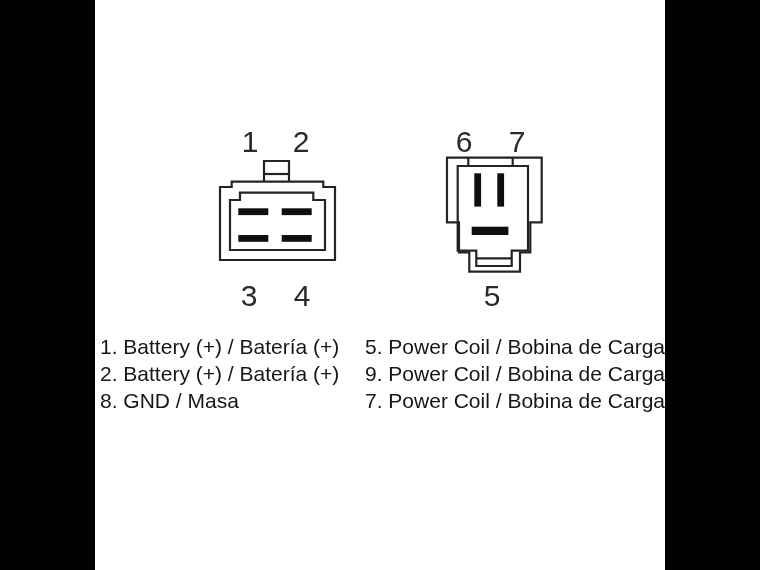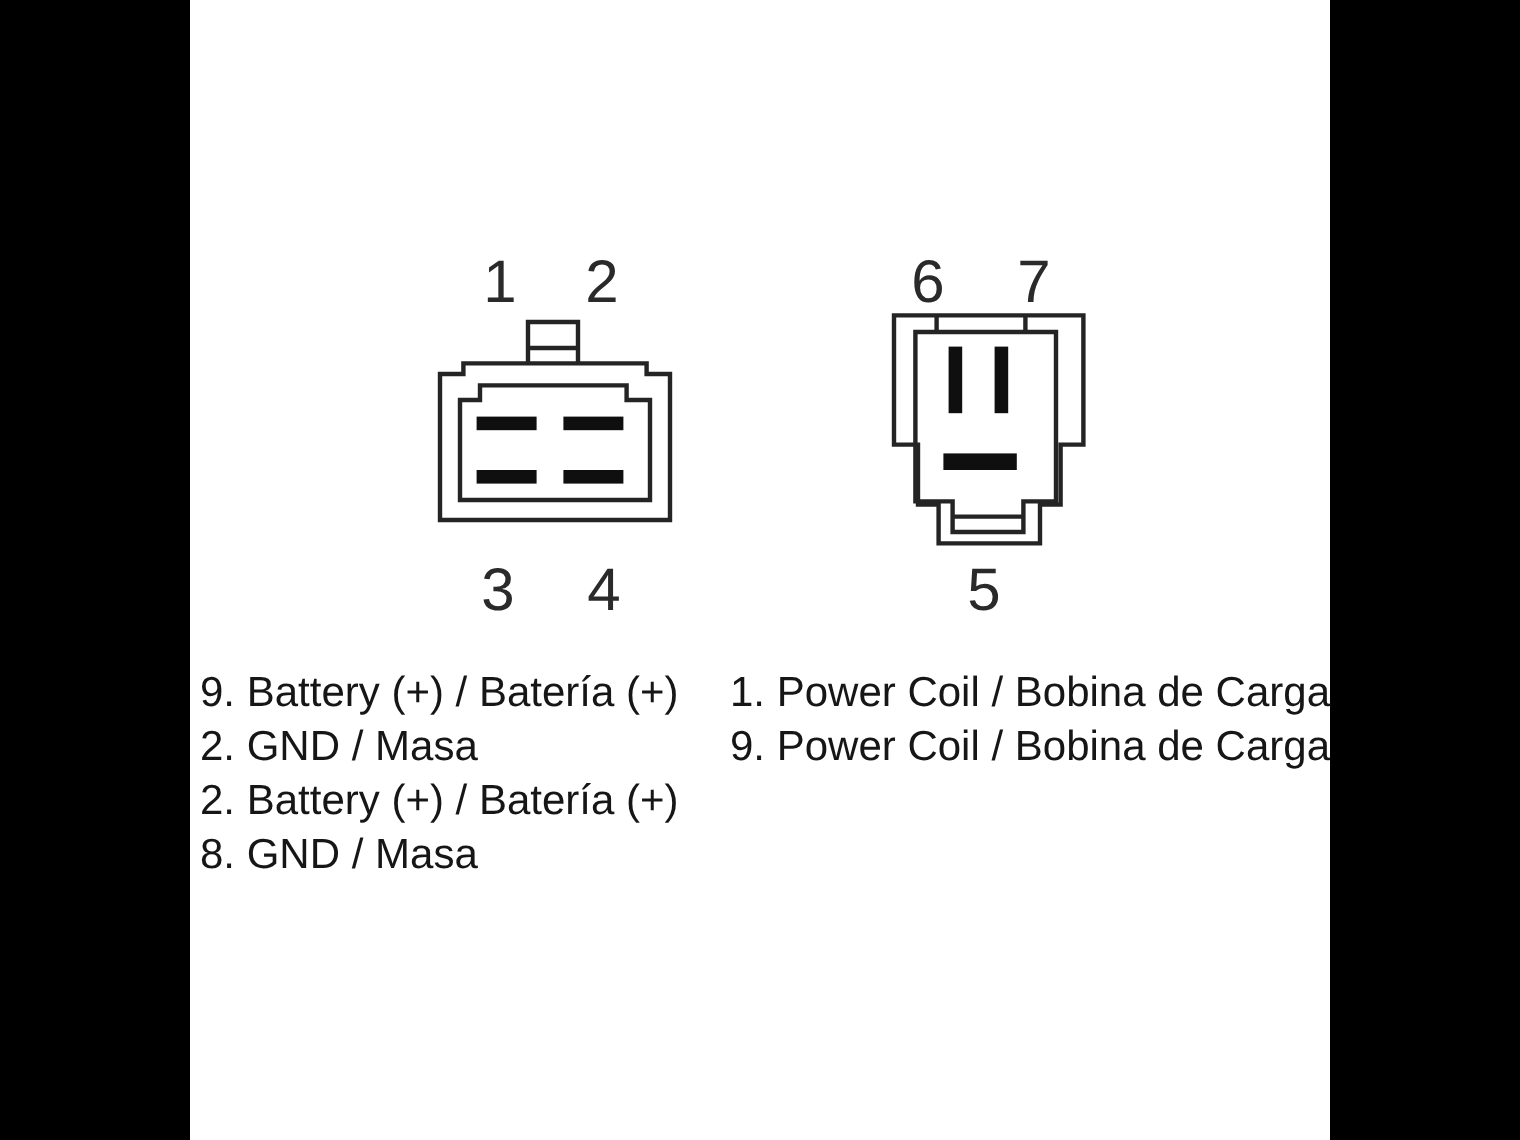--- a/index.html
+++ b/index.html
@@ -105,24 +105,24 @@
 
     <div class="pin-num" style="left:155px; top:127px;">1</div>
     <div class="pin-num" style="left:206px; top:127px;">2</div>
     <div class="pin-num" style="left:154px; top:281px;">3</div>
     <div class="pin-num" style="left:207px; top:281px;">4</div>
     <div class="pin-num" style="left:369px; top:127px;">6</div>
     <div class="pin-num" style="left:422px; top:127px;">7</div>
     <div class="pin-num" style="left:397px; top:281px;">5</div>
 
     <div class="legend-col left-col">
-      <div>9. Battery (+) / Batería (+)</div>
-      <div>2. GND / Masa</div>
+      <div>1. Battery (+) / Batería (+)</div>
       <div>2. Battery (+) / Batería (+)</div>
       <div>8. GND / Masa</div>
     </div>
     <div class="legend-col right-col">
-      <div>1. Power Coil / Bobina de Carga</div>
+      <div>5. Power Coil / Bobina de Carga</div>
       <div>9. Power Coil / Bobina de Carga</div>
+      <div>7. Power Coil / Bobina de Carga</div>
     </div>
 
   </div>
 </div>
 
 </body></html>

